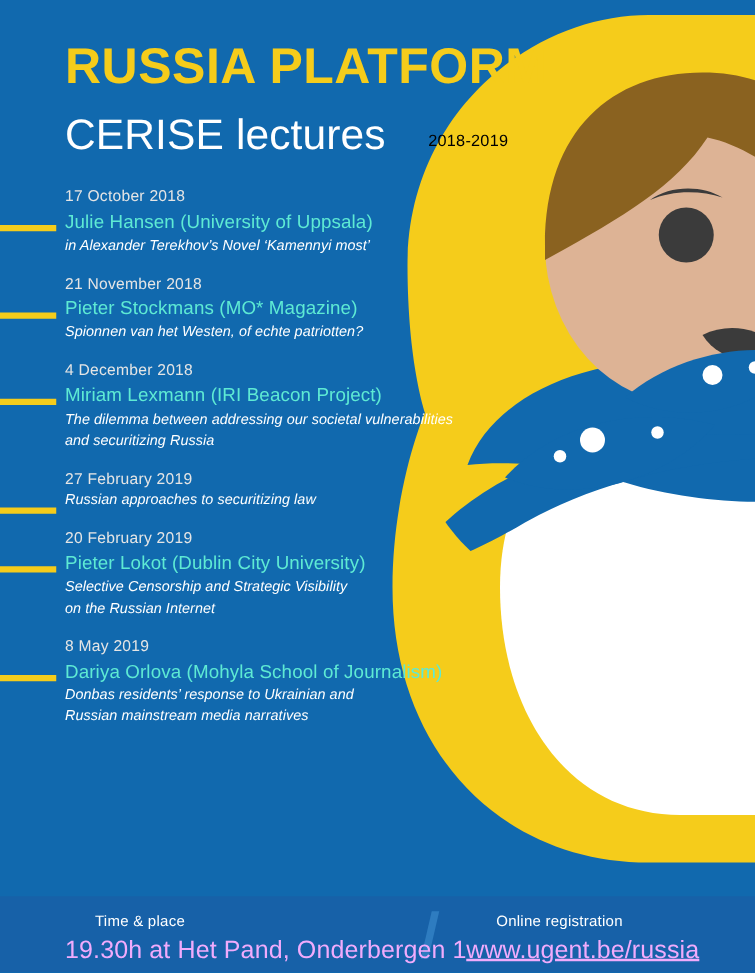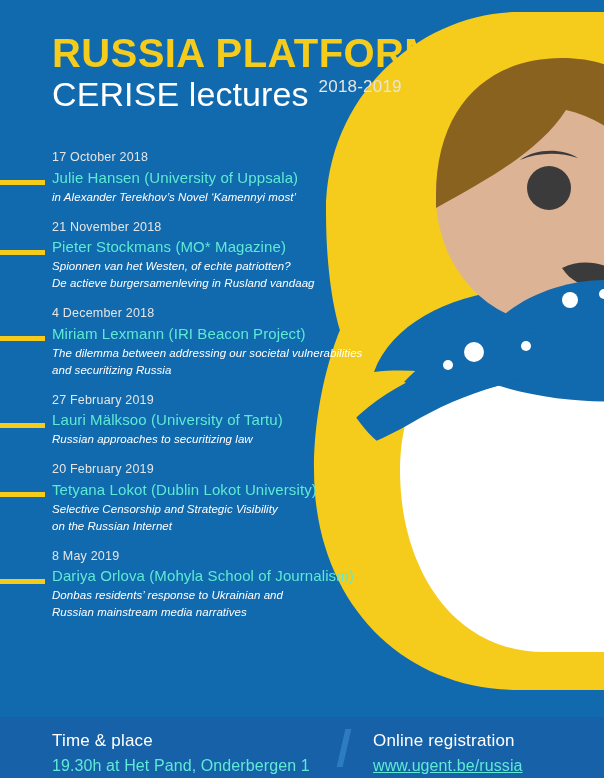--- a/index.html
+++ b/index.html
@@ -19,27 +19,27 @@
 
   
   .doll-layer { position:absolute; right:0; top:0; width:300px; height:720px; }
 
   
   .title-block { position:absolute; left:52px; top:33px; }
   .title-main {
     font-size:40px; font-weight:bold; color:#F5CC1B;
     letter-spacing:0.4px; line-height:1.02; white-space:nowrap;
   }
-  .title-sub-row { display:flex; align-items:flex-start; margin-top:3px; }
+  .title-sub-row { display:flex; align-items:flex-end; margin-top:17px;gap:24px; }
   .title-sub {
     font-size:34px; color:#FFFFFF; line-height:1.05;
     letter-spacing:0.1px; white-space:nowrap;
   }
   .title-years {
-    font-size:17px; color:#e5e5e5; margin-left:10px;
+    font-size:13px; color:#000000; margin-left:10px;
     margin-bottom:6px; letter-spacing:0.2px; white-space:nowrap;
   }
 
   
   .lectures { position:absolute; left:0; top:148px; width:420px; }
   .lecture { position:relative; margin-bottom:12px; }
   .dash {
     position:absolute; left:0; width:45px; height:5px;
     background:#F5CC1B; top:32px;
   }
@@ -63,25 +63,26 @@
   }
   .footer-slash {
     position:absolute; left:341px; top:12px;
     width:6px; height:38px; background:#2E7CC0;
     transform:skewX(-13deg);
   }
   .foot-col { position:absolute; top:11px; }
   .foot-col.left  { left:52px; }
   .foot-col.right { left:373px; }
   .foot-label {
-    font-size:17px; color:#FFFFFF; line-height:1.5;
+    font-size:12px; color:#FFFFFF; line-height:1.5;
     letter-spacing:0.2px;
+    margin-left:24px;
   }
   .foot-value {
-    font-size:16px; color:#5eead4; line-height:1.45;
+    font-size:20px; color:#f0abfc; line-height:1.45;
     letter-spacing:0.1px; white-space:nowrap;
   }
   .foot-value.link { text-decoration:underline; }
 </style>
 </head>
 <body>
 
 <div id="poster">
 
   <div class="doll-layer">
@@ -160,42 +161,40 @@
       <div class="lec-date">17 October 2018</div>
       <div class="lec-speaker">Julie Hansen (University of Uppsala)</div>
       <div class="lec-desc">in Alexander Terekhov’s Novel ‘Kamennyi most’</div>
     </div>
 
     <div class="lecture">
       <div class="dash"></div>
       <div class="lec-date">21 November 2018</div>
       <div class="lec-speaker">Pieter Stockmans (MO* Magazine)</div>
       <div class="lec-desc">Spionnen van het Westen, of echte patriotten?</div>
-      <div class="lec-desc">De actieve burgersamenleving in Rusland vandaag</div>
     </div>
 
     <div class="lecture">
       <div class="dash"></div>
       <div class="lec-date">4 December 2018</div>
       <div class="lec-speaker">Miriam Lexmann (IRI Beacon Project)</div>
       <div class="lec-desc">The dilemma between addressing our societal vulnerabilities</div>
       <div class="lec-desc">and securitizing Russia</div>
     </div>
 
     <div class="lecture">
       <div class="dash"></div>
       <div class="lec-date">27 February 2019</div>
-      <div class="lec-speaker">Lauri Mälksoo (University of Tartu)</div>
       <div class="lec-desc">Russian approaches to securitizing law</div>
     </div>
 
     <div class="lecture">
       <div class="dash"></div>
       <div class="lec-date">20 February 2019</div>
-      <div class="lec-speaker">Tetyana Lokot (Dublin Lokot University)</div>
+      <div class="lec-speaker">Pieter Lokot (Dublin City University)</div>
       <div class="lec-desc">Selective Censorship and Strategic Visibility</div>
       <div class="lec-desc">on the Russian Internet</div>
     </div>
 
     <div class="lecture">
       <div class="dash"></div>
       <div class="lec-date">8 May 2019</div>
       <div class="lec-speaker">Dariya Orlova (Mohyla School of Journalism)</div>
       <div class="lec-desc">Donbas residents’ response to Ukrainian and</div>
       <div class="lec-desc">Russian mainstream media narratives</div>

